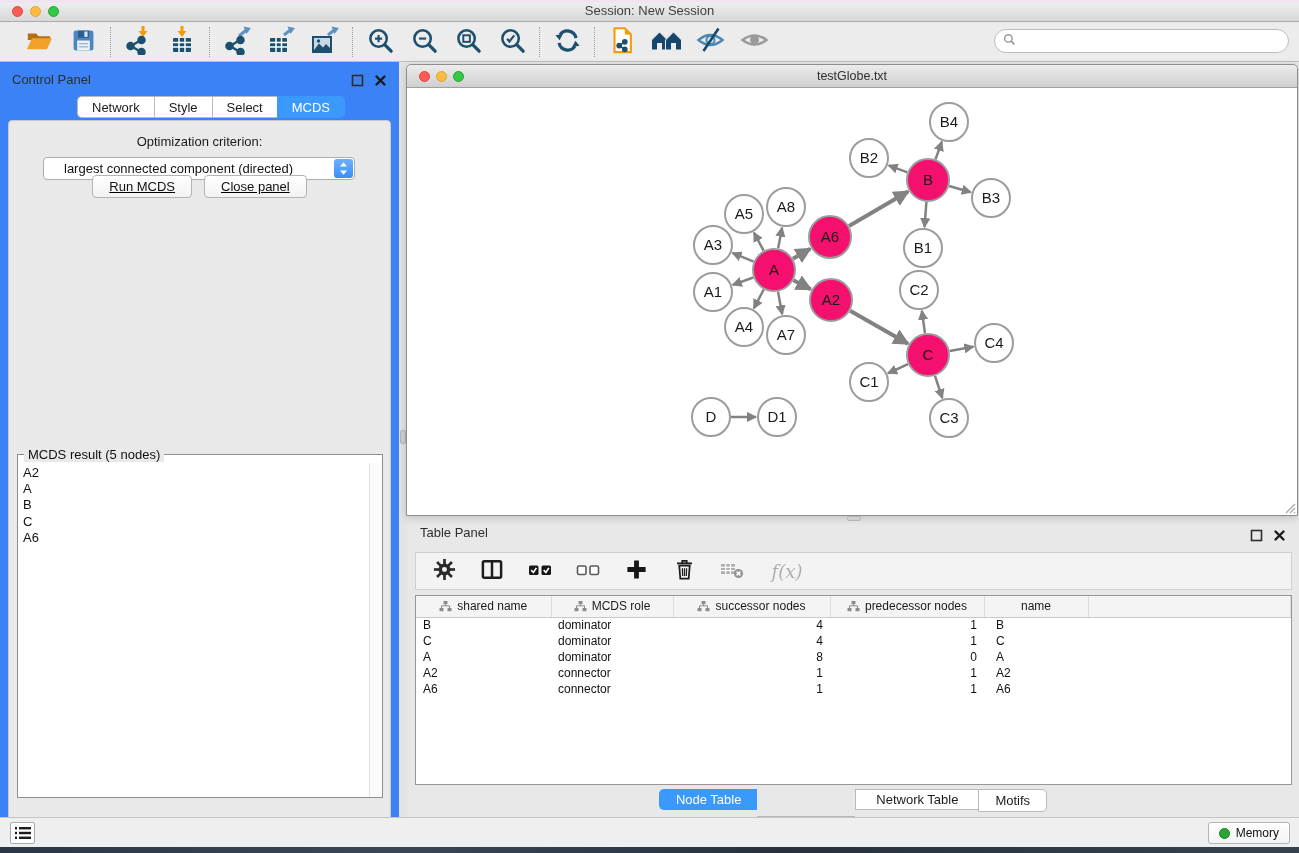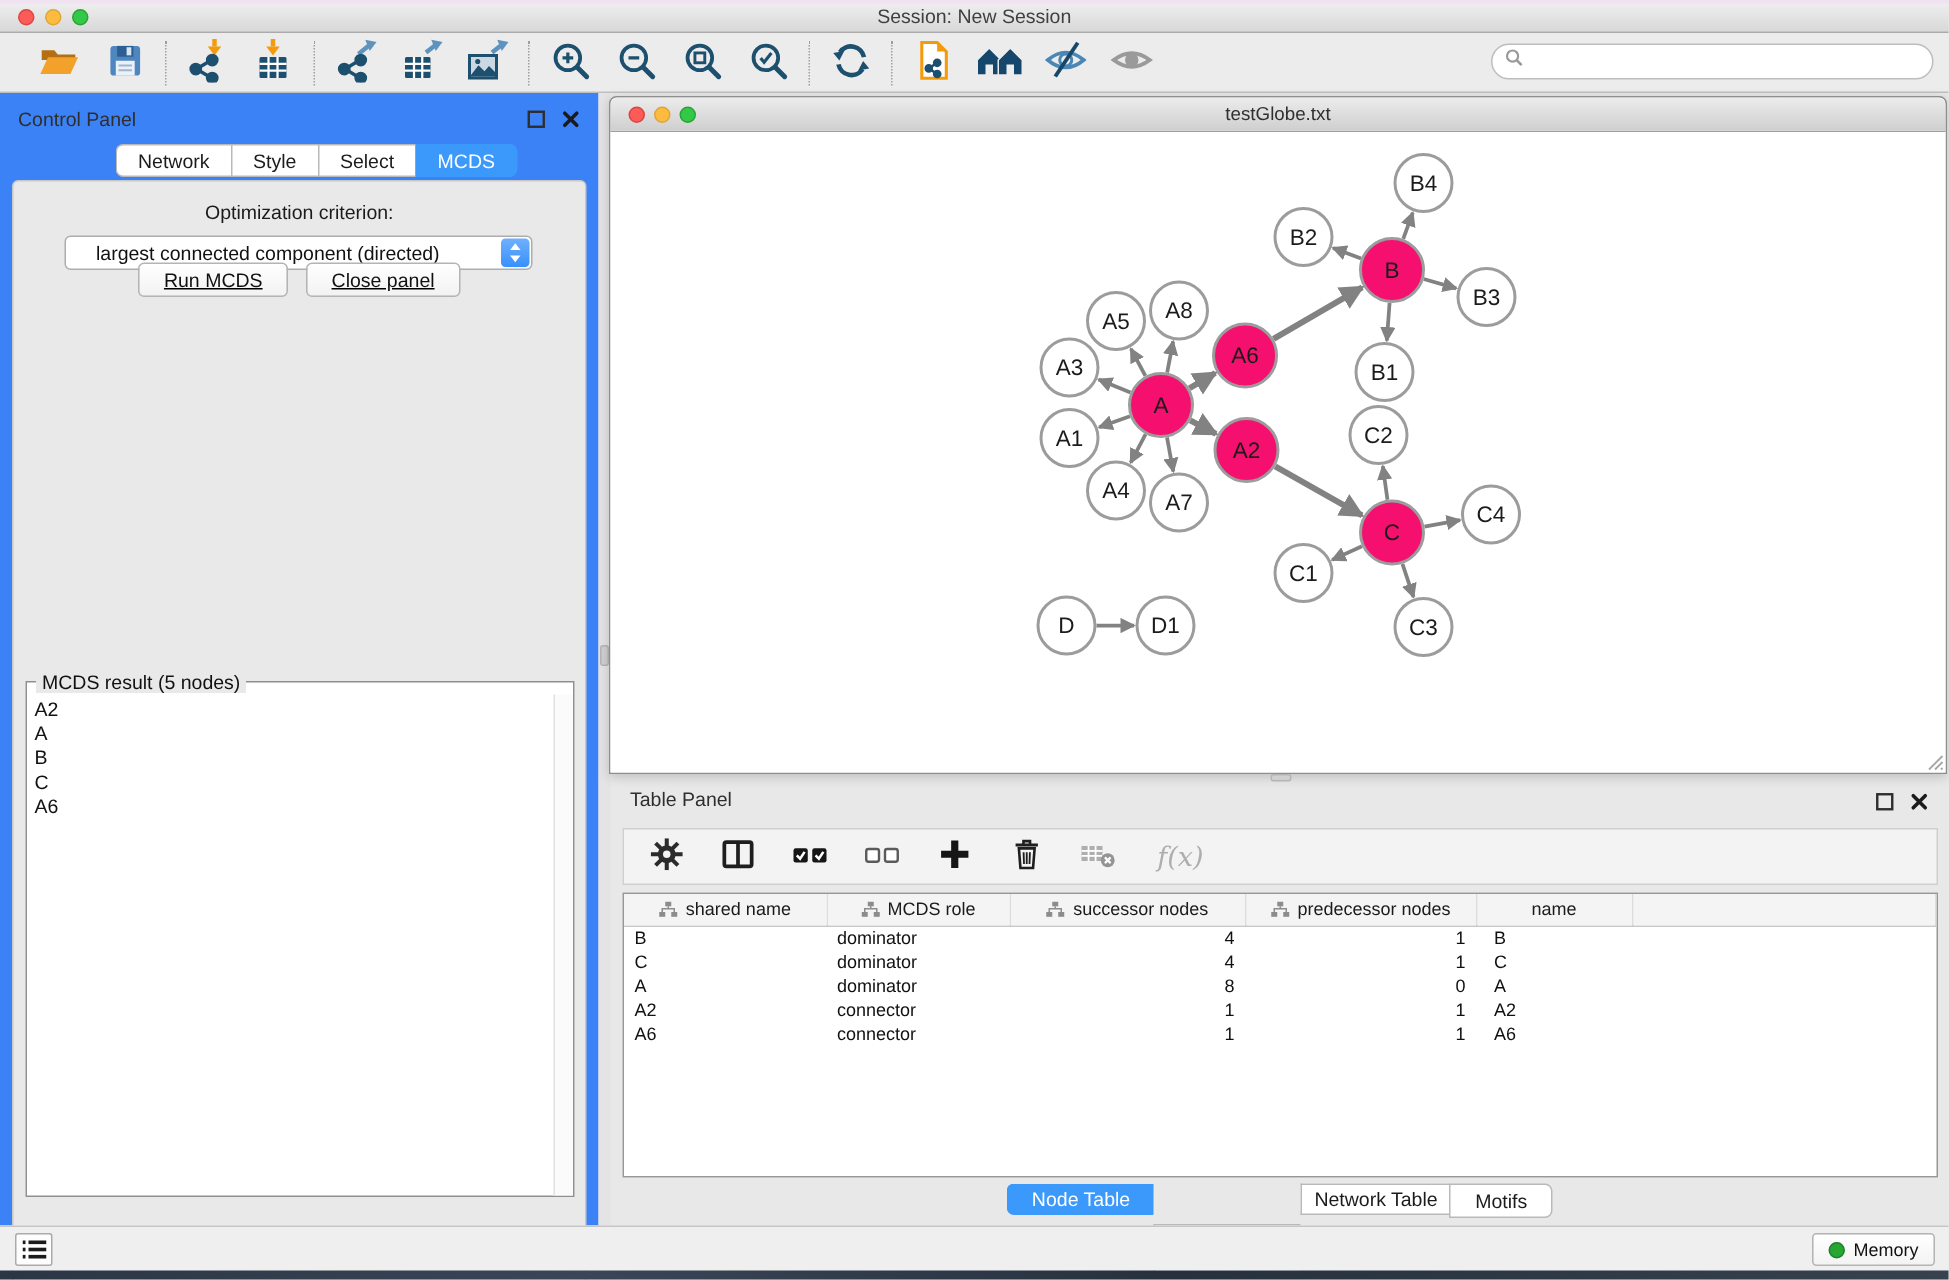--- a/index.html
+++ b/index.html
@@ -675,21 +675,21 @@
               <td class="num">1</td>
               <td style="padding-left: 12px;">A6</td>
               <td></td>
             </tr>
           </tbody>
       </table>
     </div>
     <div class="tp-tabs" id="tp-tabs">
         <button class="seg first selected" style="height: 21px; padding: 0px 16px;">Node Table</button>
         <button class="seg" style="height: 36px; padding: 0px 16px; margin-top: 27px;">Edge Table</button>
-        <button class="seg" style="height: 21px; padding: 0px 8px;">Network Table</button>
+        <button class="seg" style="height: 21px; padding: 0px 20px;">Network Table</button>
         <button class="seg last" style="height: 23px; padding: 0px 16px;">Motifs</button>
       </div>
   </div>
 
   <div class="statusbar">
     <button class="list-btn">
       <svg width="16" height="14" viewBox="0 0 16 14">
           <g fill="#1B1B1B">
             <rect x="0" y="1" width="2" height="2.4"></rect>
             <rect x="4" y="1" width="12" height="2.4"></rect>

